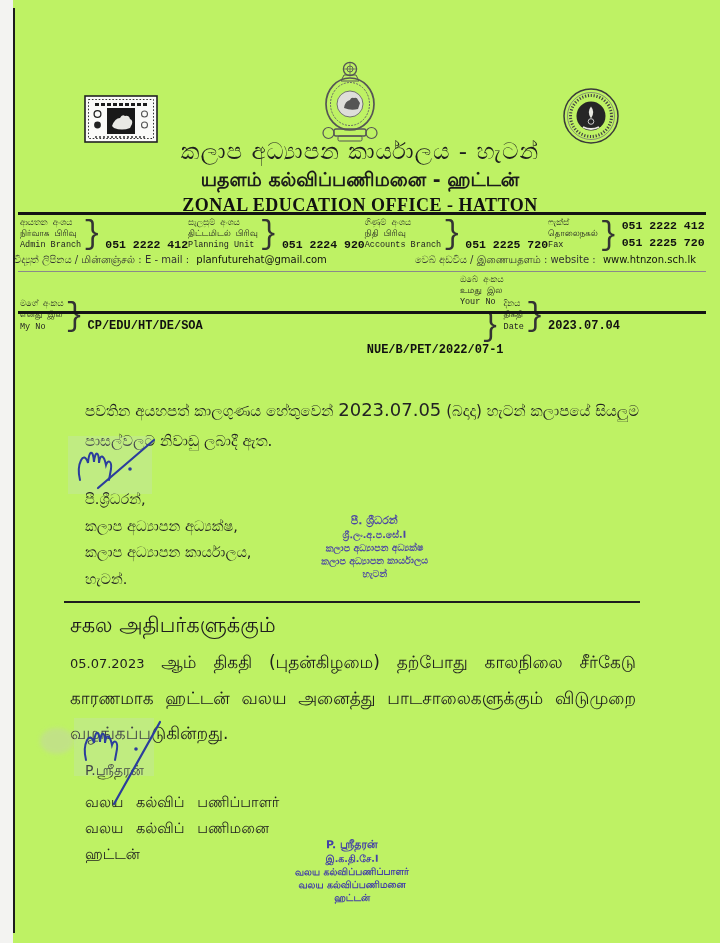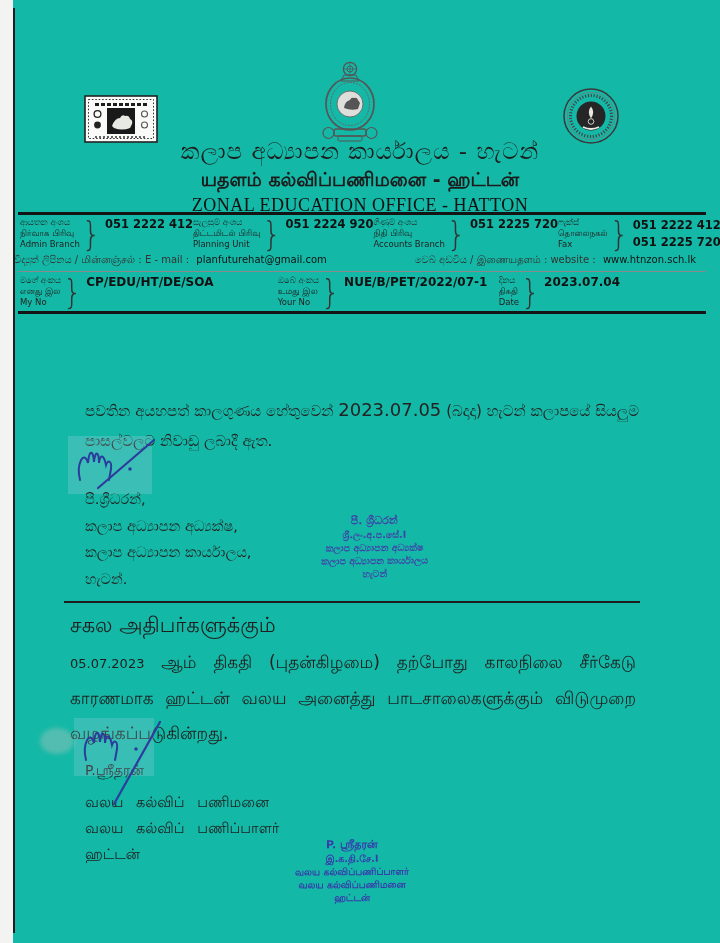--- a/index.html
+++ b/index.html
@@ -1,56 +1,56 @@
 <!DOCTYPE html>
 <html><head>
 <meta charset="utf-8">
 <style>
   * { margin:0; padding:0; box-sizing:border-box; }
   body { background:#e9e9e7; font-family:"DejaVu Sans", sans-serif; }
   .page {
     position:relative; width:720px; height:943px; margin:0 auto;
-    background:#14b8a6; color:#222; overflow:hidden;
+    background:#bef264; color:#222; overflow:hidden;
   }
   .left-strip { position:absolute; left:0; top:0; width:13px; height:100%; background:#f3f3f1; }
   .scan-edge { position:absolute; left:13px; top:8px; width:2px; height:925px; background:#1d1d1d; }
 
   
   .emblem-left { position:absolute; left:84px; top:95px; }
   .emblem-center { position:absolute; left:319px; top:60px; }
   .emblem-right { position:absolute; left:562px; top:87px; }
 
   
   .titles { position:absolute; top:138px; left:40px; right:40px; text-align:center; }
   .title-si { font-size:23px; letter-spacing:1px; color:#1e1e1e; }
   .title-ta { font-size:19px; font-weight:bold; margin-top:3px; color:#1b1b1b; }
-  .title-en { font-family:"Liberation Serif", serif; font-size:18px; font-weight:normal; margin-top:2px; letter-spacing:0.5px; color:#111;text-align:center; }
+  .title-en { font-family:"Liberation Serif", serif; font-size:18px; font-weight:bold; margin-top:2px; letter-spacing:0.5px; color:#111;text-align:center; }
 
   .rule-thick-1 { position:absolute; top:212px; left:18px; width:688px; height:3px; background:#141414; }
   .rule-thin   { position:absolute; top:271px; left:18px; width:688px; height:1px; background:#8a8a8a; }
   .rule-thick-2 { position:absolute; top:311px; left:18px; width:688px; height:3px; background:#141414; }
 
   
   .contact-row { position:absolute; top:217px; left:20px; width:684px; display:flex; justify-content:space-between; align-items:center; }
-  .cgroup { display:flex; align-items:flex-start; }
+  .cgroup { display:flex; align-items:flex-end;font-family:Liberation Mono, monospace; }
   .clabels { display:flex; flex-direction:column; font-size:8.5px; line-height:1.32; color:#222; white-space:nowrap; }
   .brace { font-size:30px; font-weight:100; color:#333; margin:0 4px 0 2px; transform:scaleY(1.12); }
   .cvalue { font-size:11.5px; font-weight:bold; white-space:nowrap; color:#111; }
   .cvalue.fax div { line-height:1.5; }
 
   
   .erow { position:absolute; top:254px; left:14px; width:682px; display:flex; justify-content:space-between; font-size:10px; color:#222; }
   .erow .lbl { color:#333; margin-right:4px; }
   .erow .val { color:#111; }
 
   
   .refs-row { position:absolute; top:275px; left:20px; width:600px; display:flex; align-items:center; }
   .refs-row .cgroup { margin-right:0; }
   .rvalue { font-size:12px; font-weight:bold; white-space:nowrap; color:#111; }
-  .ref-1 { width:280px; } .ref-2 { width:240px; }
+  .ref-1 { width:280px; } .ref-2 { width:240px;flex-direction:column; }
 
   
   .salutation-si { position:absolute; top:356px; left:85px; font-size:15px; color:#232323; }
   .para-si { position:absolute; top:395px; left:85px; width:554px; font-size:15px; line-height:30px; text-align:justify; color:#232323; }
   .para-si .date { font-size:18px; }
 
   .sig-1 { position:absolute; top:434px; left:66px; }
   .signatory-si { position:absolute; top:486px; left:85px; font-size:14.5px; line-height:26.5px; color:#232323; }
 
   .stamp { text-align:center; font-weight:bold; color:#4338a9; opacity:0.92; }
@@ -261,22 +261,22 @@
       <rect x="4" y="2" width="80" height="58" fill="#c9d6ee" opacity="0.2"></rect>
       <path d="M16,44 C12,28 20,13 24,27 C25,15 29,12 30,26 C31,15 35,14 35,27 C36,17 40,19 42,29 C44,23 48,25 47,33 L45,44" stroke="#2b3d9c" stroke-width="2" fill="none" stroke-linecap="round"></path>
       <path d="M90,6 L44,88" stroke="#2b3d9c" stroke-width="2.2" fill="none" stroke-linecap="round"></path>
       <circle cx="66" cy="33" r="1.8" fill="#2b3d9c"></circle>
     </svg>
   </div>
 
   <div class="name-ta">P.ஸ்ரீதரன்</div>
 
   <div class="signatory-ta">
+    <div>வலய கல்விப் பணிப்பாளர்</div>
     <div>வலய கல்விப் பணிமனை</div>
-    <div>வலய கல்விப் பணிப்பாளர்</div>
     <div>ஹட்டன்</div>
   </div>
 
   <div class="stamp stamp-ta">
     <div class="s1">P. ஸ்ரீதரன்</div>
     <div class="s2">இ.க.தி.சே.I</div>
     <div class="s3">வலய கல்விப்பணிப்பாளர்</div>
     <div class="s3">வலய கல்விப்பணிமனை</div>
     <div class="s3">ஹட்டன்</div>
   </div>

